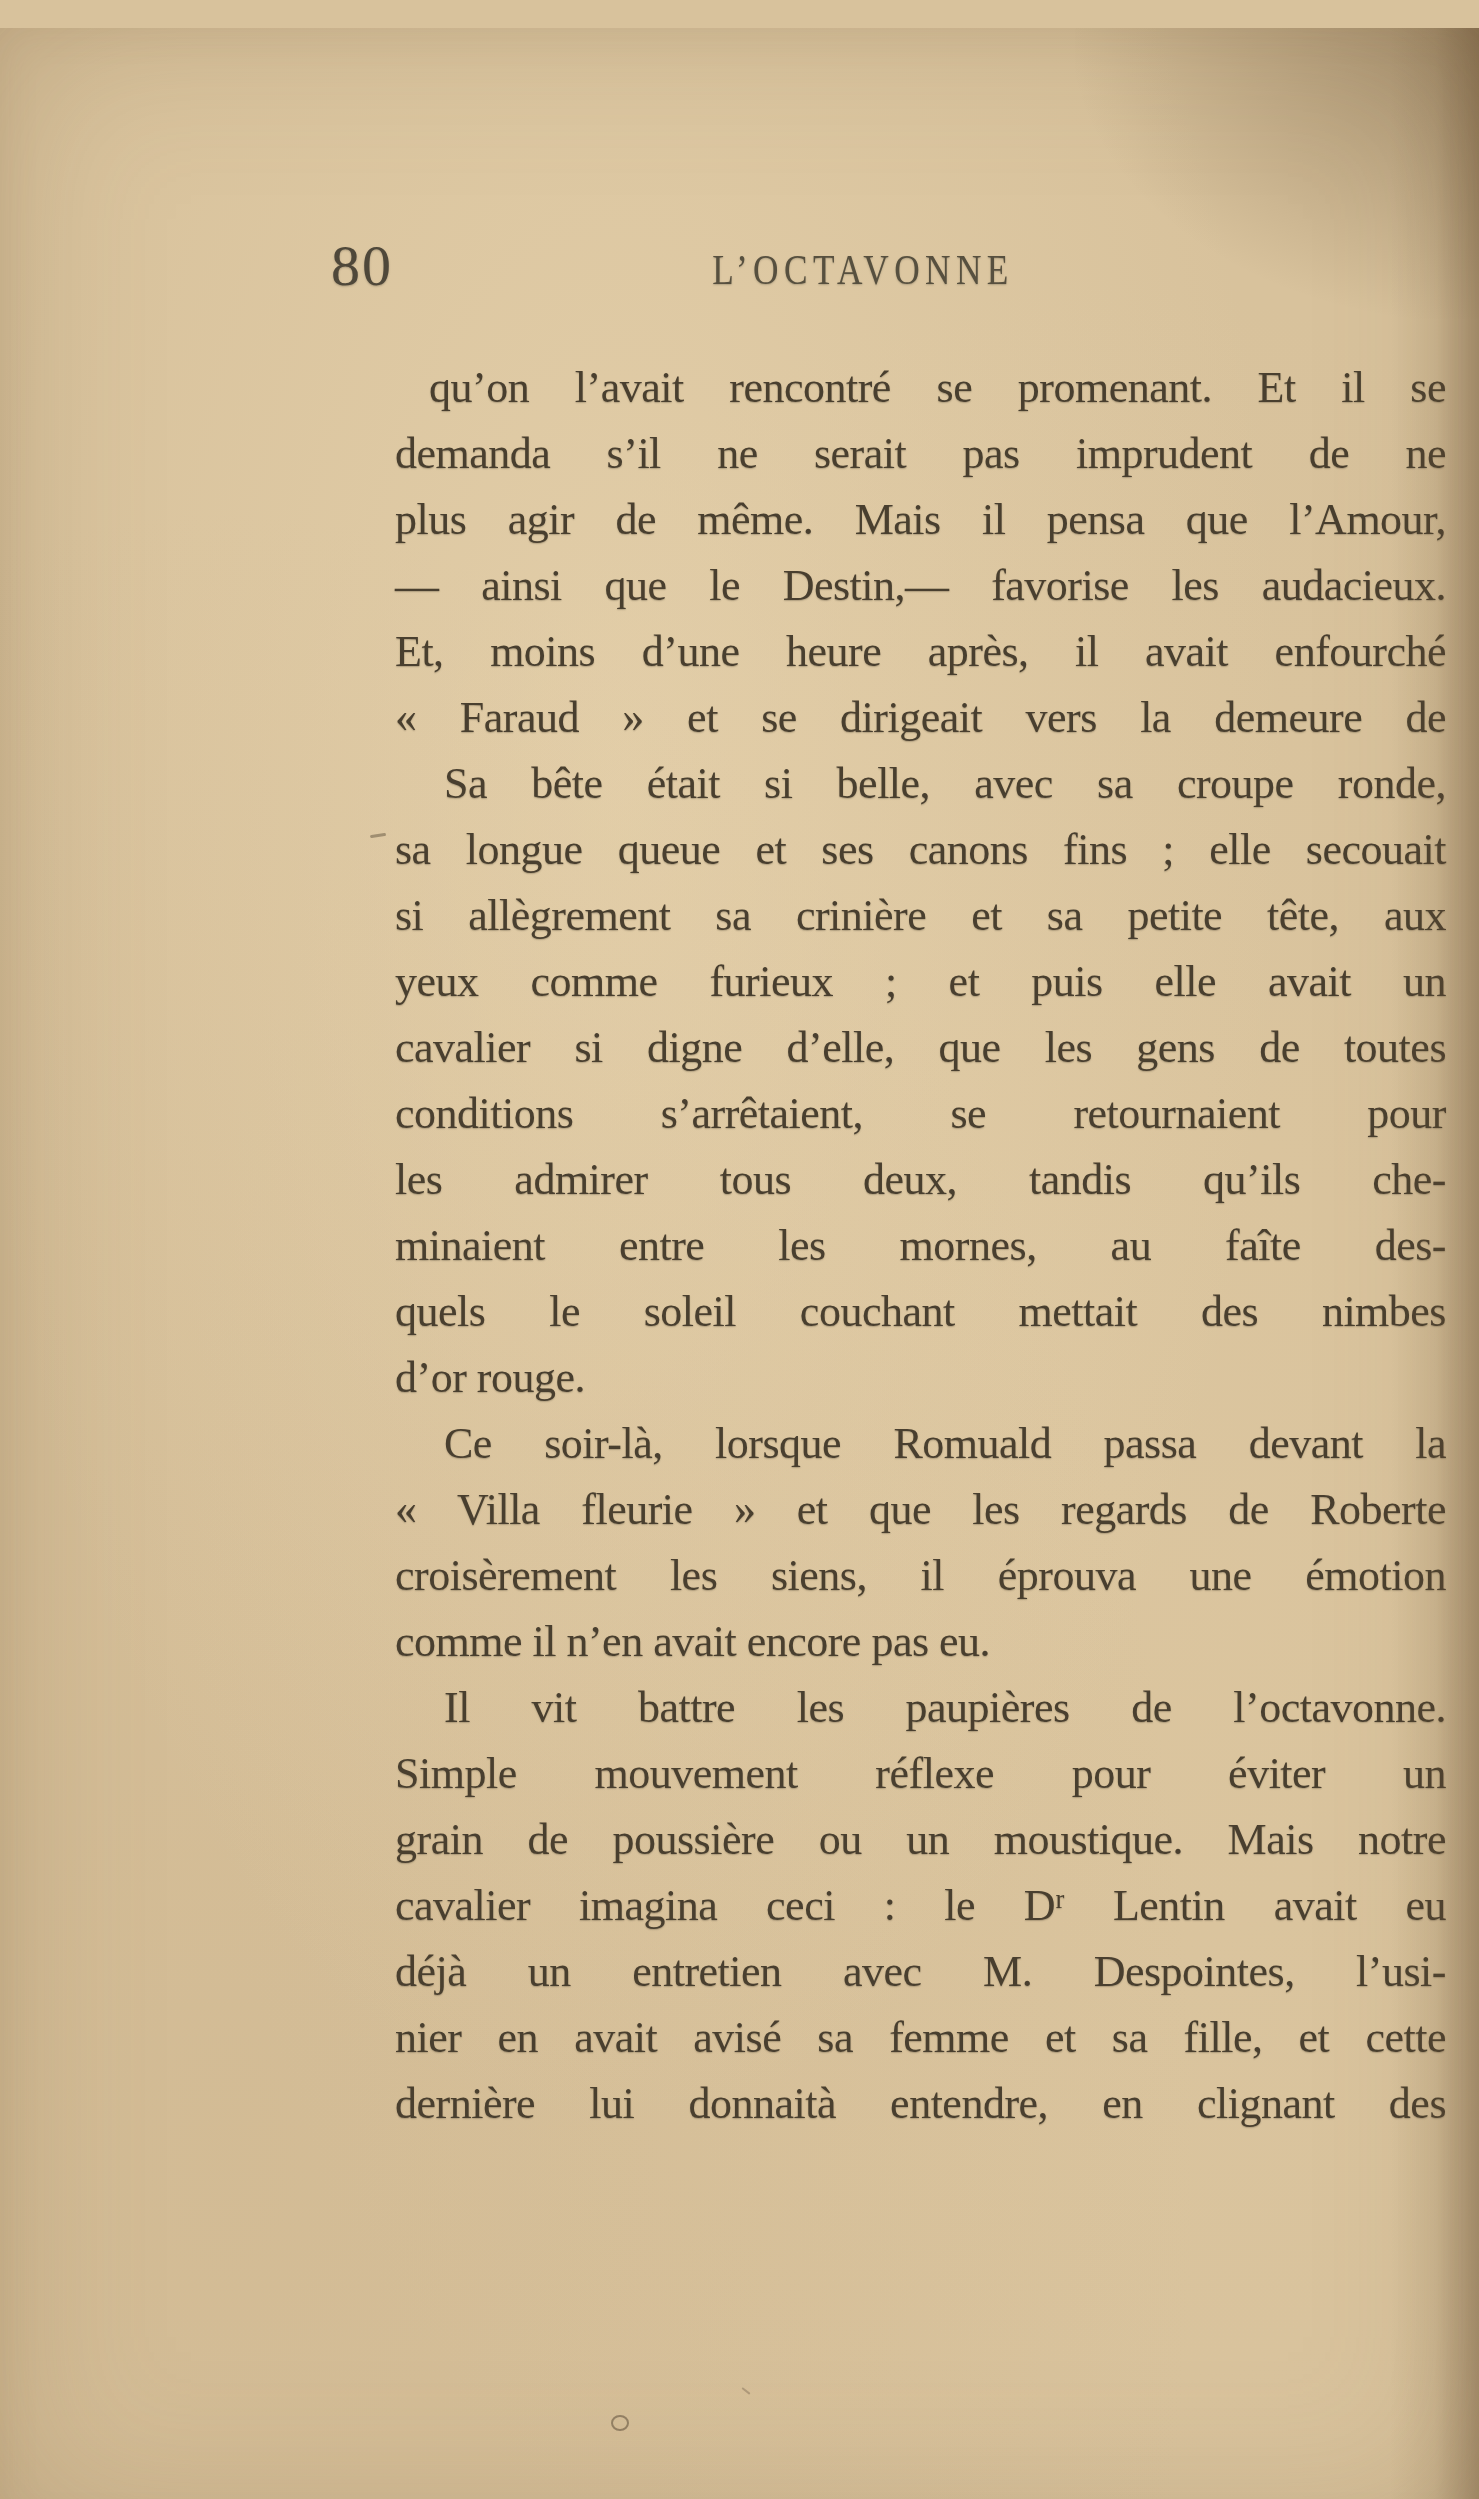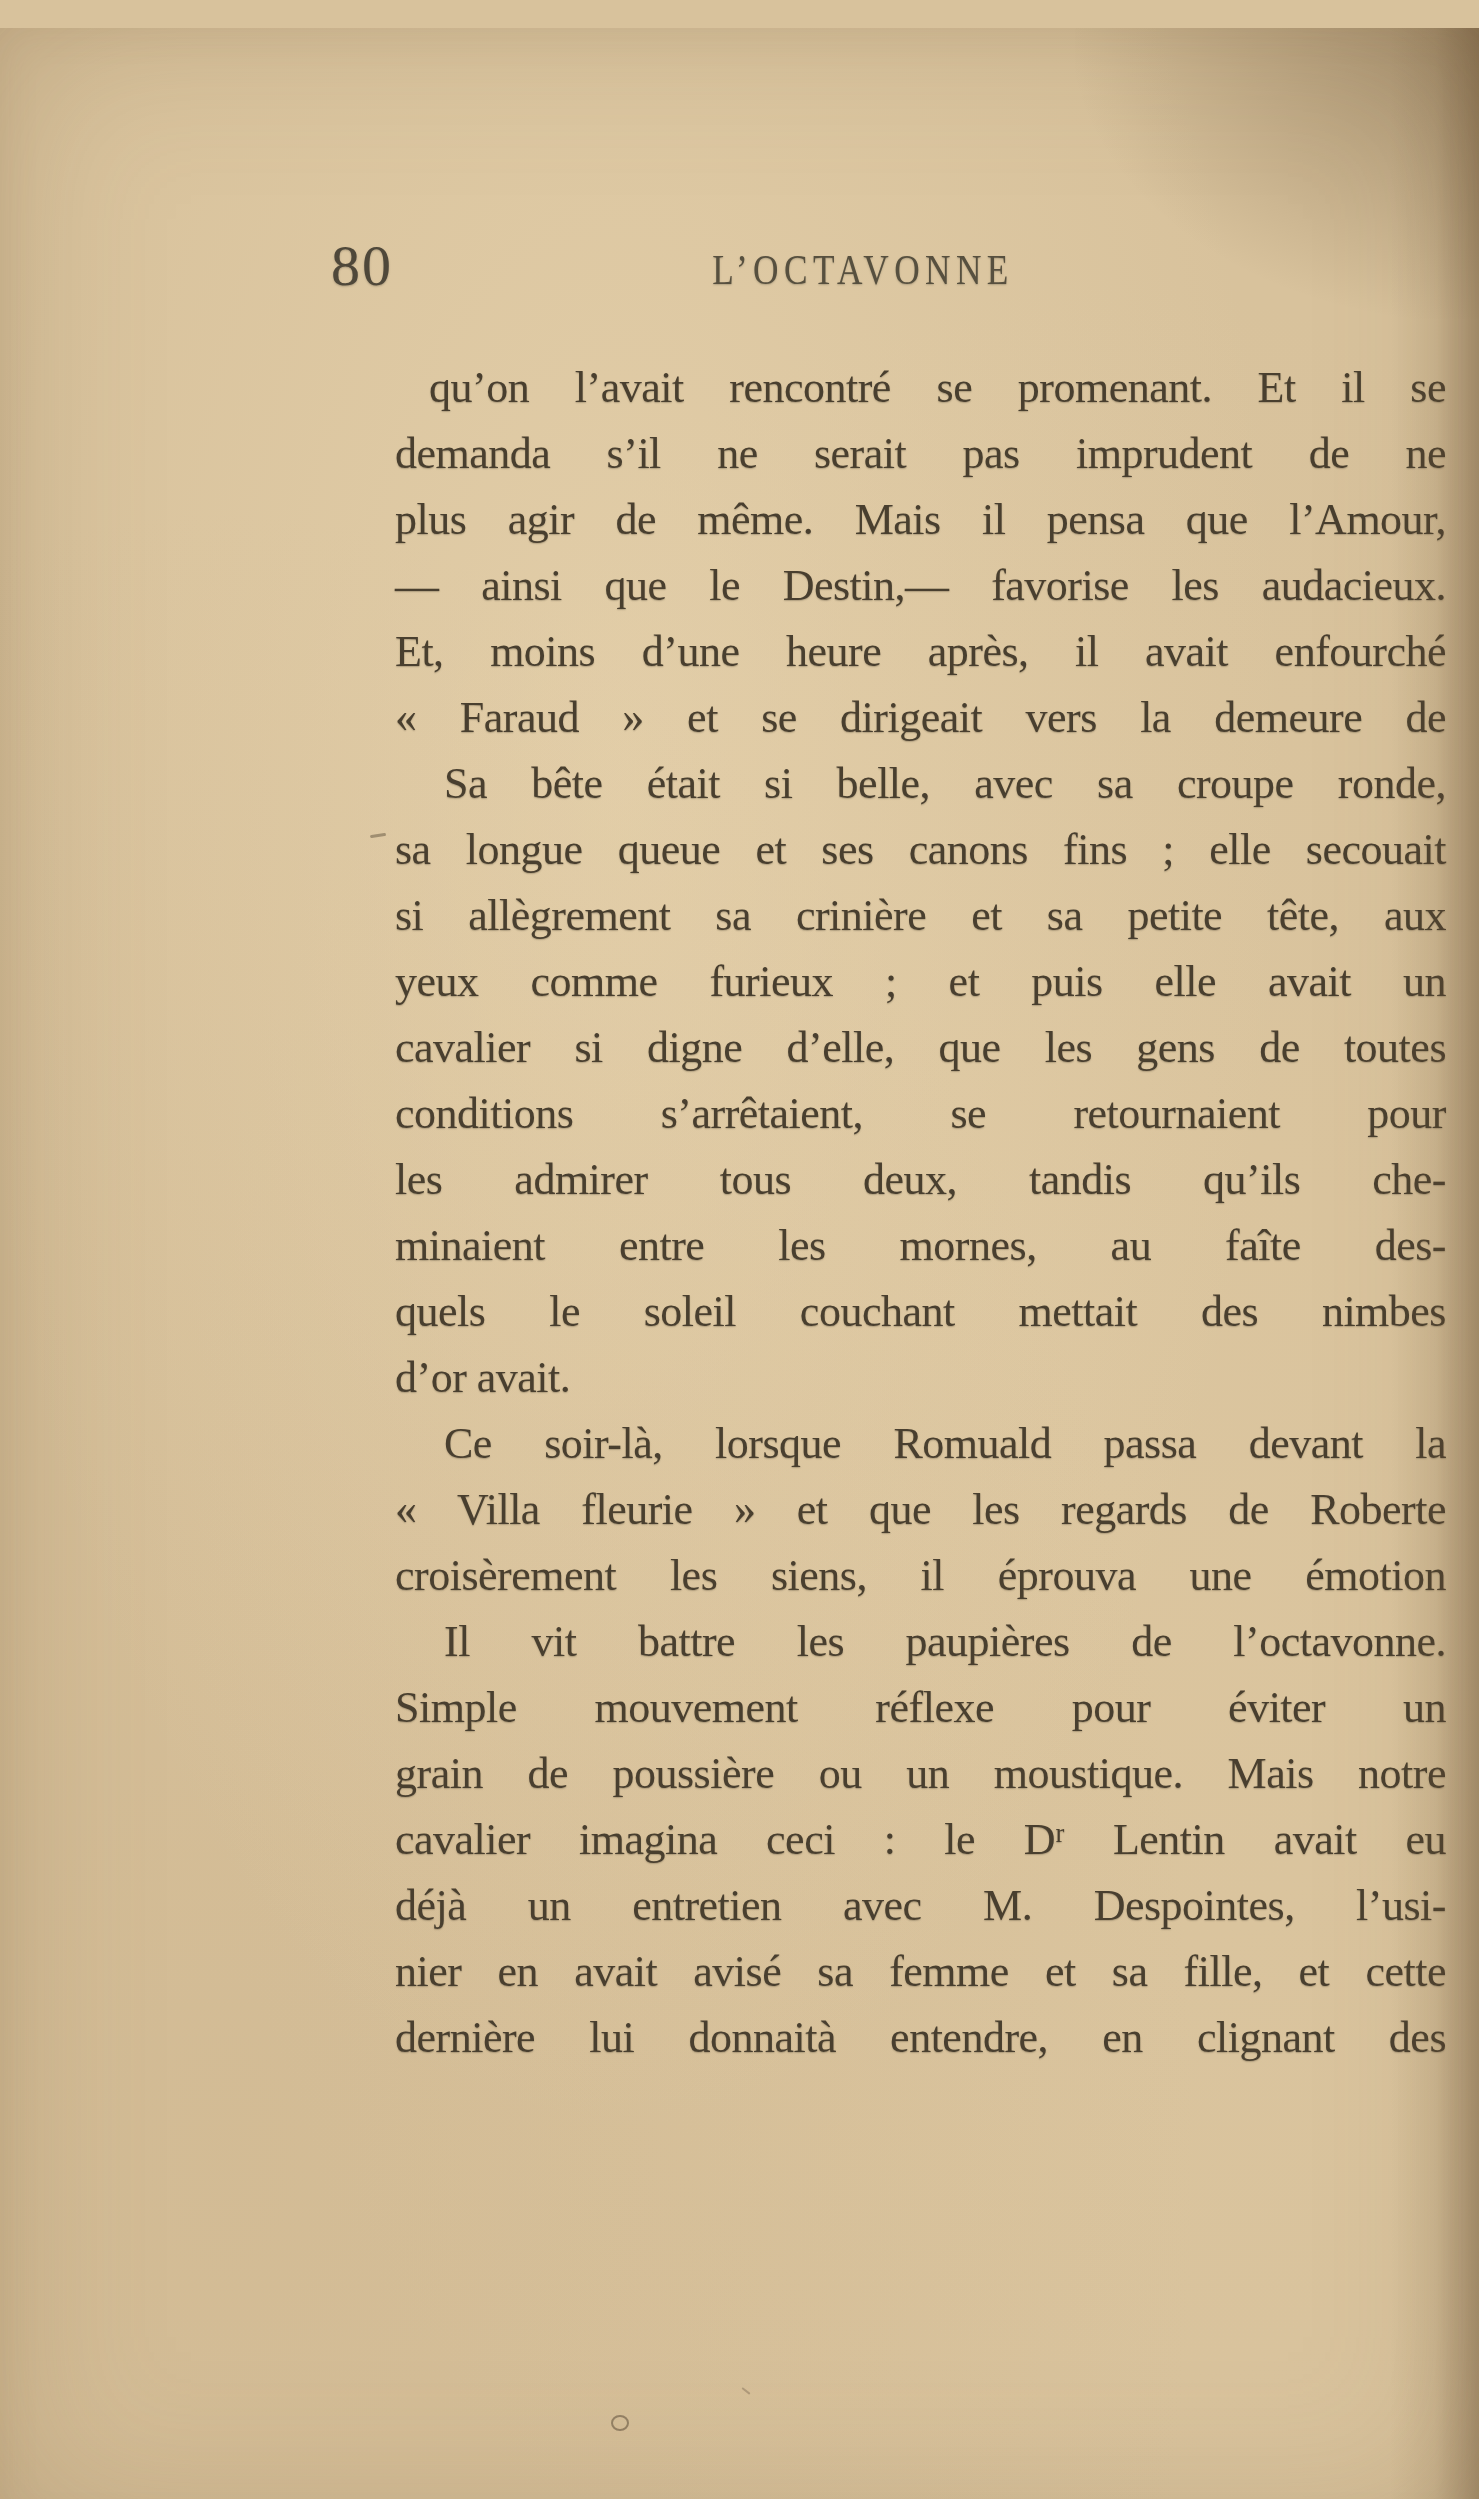--- a/index.html
+++ b/index.html
@@ -101,27 +101,28 @@
     <p class="para">
       <span class="line ind">Sa bête était si belle, avec sa croupe ronde,</span>
       <span class="line">sa longue queue et ses canons fins ; elle secouait</span>
       <span class="line">si allègrement sa crinière et sa petite tête, aux</span>
       <span class="line">yeux comme furieux ; et puis  elle avait un</span>
       <span class="line">cavalier si digne d’elle, que les gens de toutes</span>
       <span class="line">conditions s’arrêtaient, se retournaient pour</span>
       <span class="line">les admirer tous deux, tandis qu’ils che-</span>
       <span class="line">minaient entre les mornes, au faîte des-</span>
       <span class="line">quels le soleil couchant mettait des nimbes</span>
-      <span class="line pend">d’or avait.</span>
+      <span class="line pend">d’or rouge.</span>
     </p>
 
     <p class="para">
       <span class="line ind">Ce soir-là, lorsque Romuald passa devant la</span>
       <span class="line">« Villa fleurie » et que les regards de Roberte</span>
       <span class="line">croisèrement les siens, il éprouva une émotion</span>
+      <span class="line pend">comme il n’en avait encore pas eu.</span>
     </p>
 
     <p class="para">
       <span class="line ind">Il vit battre les paupières de l’octavonne.</span>
       <span class="line">Simple mouvement réflexe pour éviter un</span>
       <span class="line">grain de poussière ou un moustique. Mais notre</span>
       <span class="line">cavalier imagina ceci : le Dʳ Lentin avait eu</span>
       <span class="line">déjà un entretien avec M. Despointes, l’usi-</span>
       <span class="line">nier en avait avisé sa femme et sa fille, et cette</span>
       <span class="line">dernière lui donnaità entendre, en clignant des</span>

